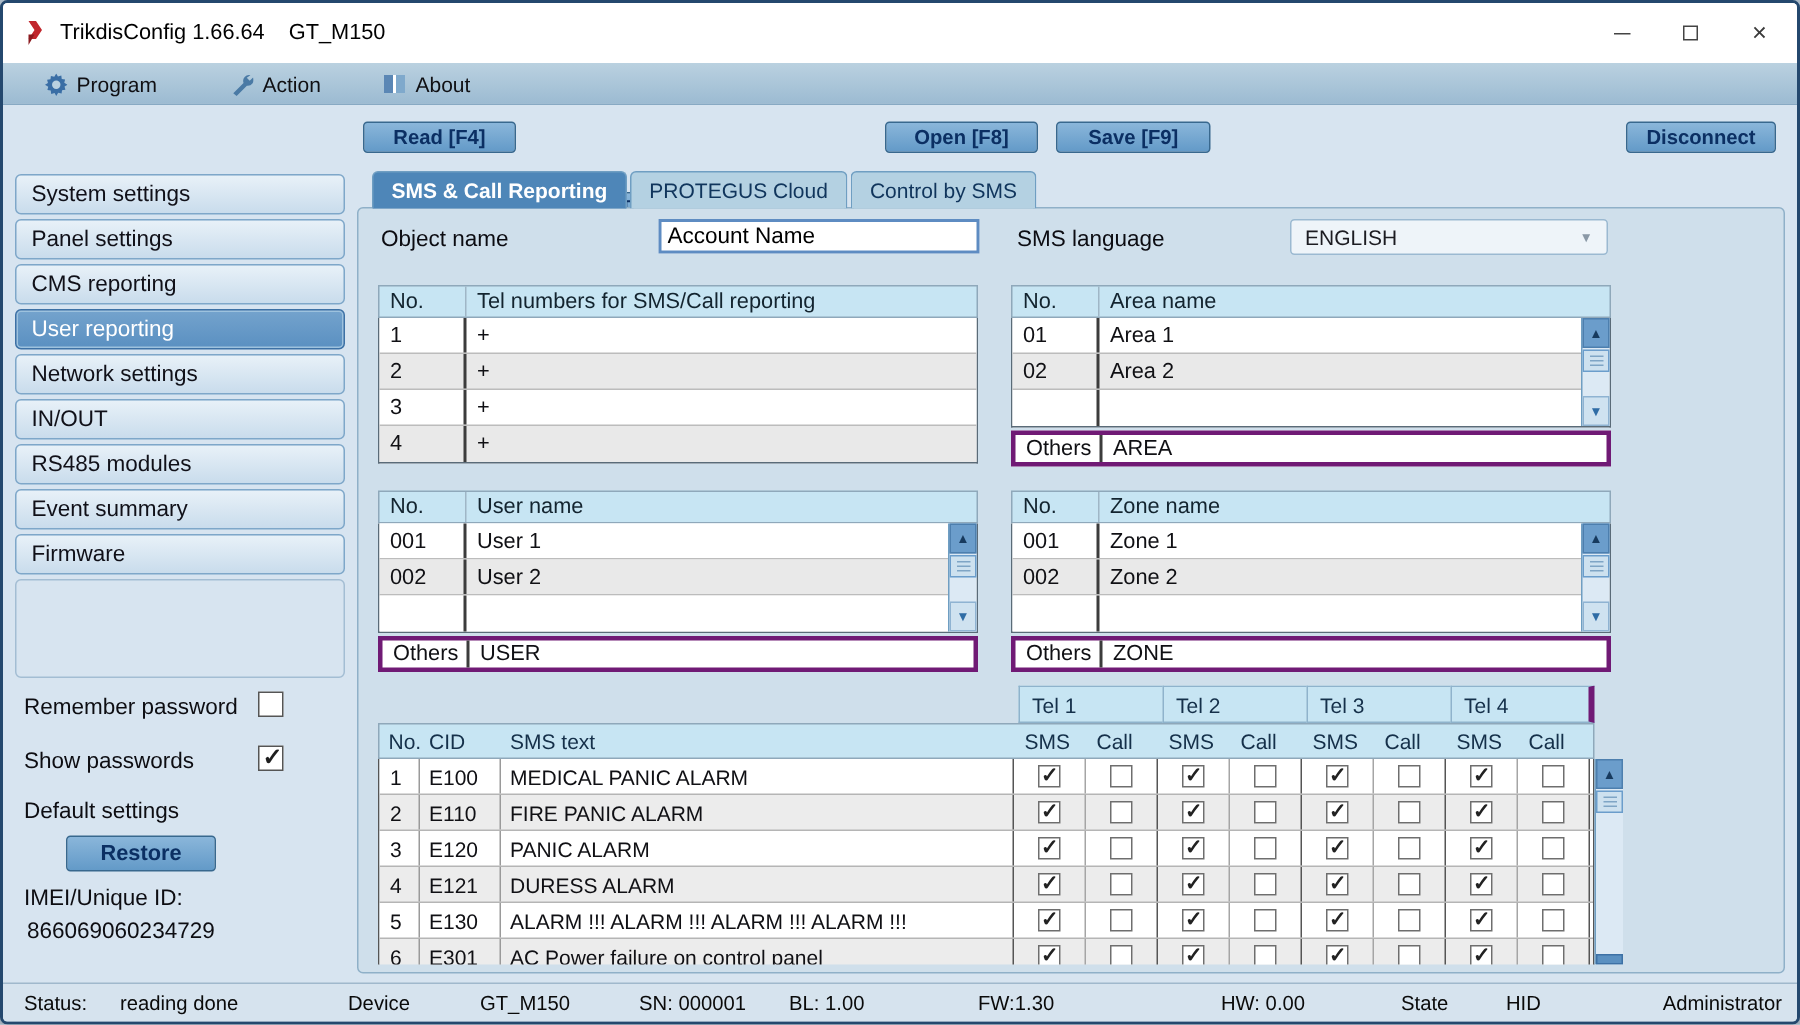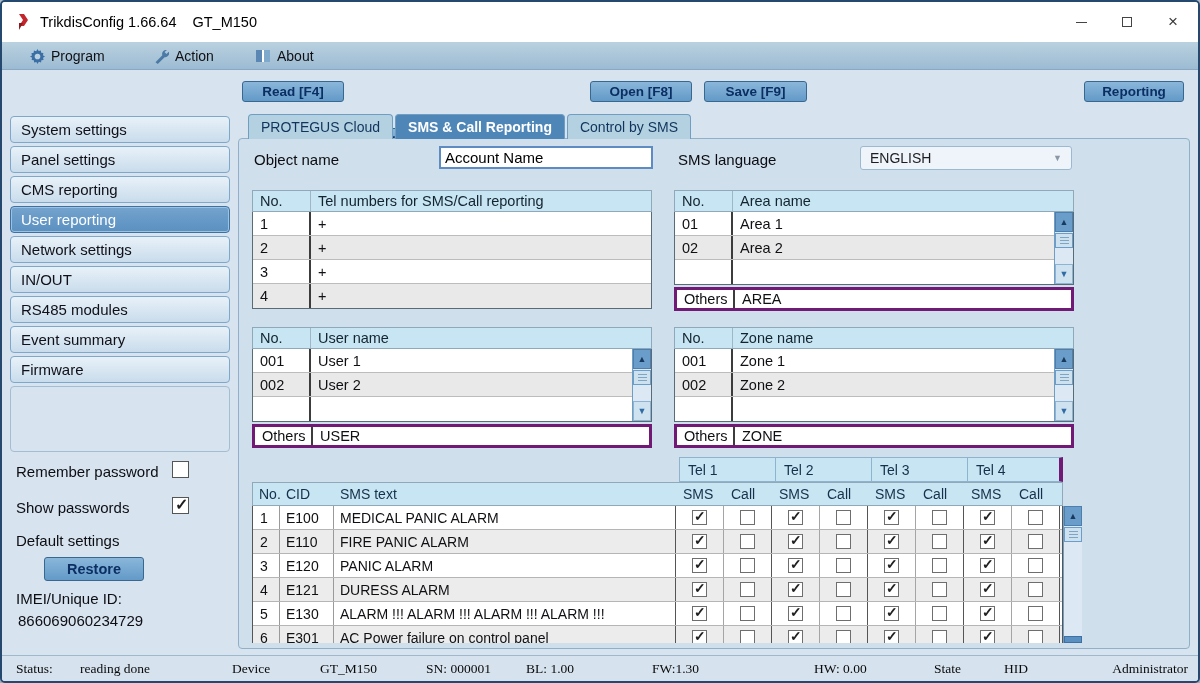--- a/index.html
+++ b/index.html
@@ -107,21 +107,21 @@
   .ev-cid{width:54px;padding-left:6px;border-right:1px solid #9a9a9a;display:flex;align-items:center;}
   .ev-text{width:342px;padding-left:6px;border-right:1px solid #555;display:flex;align-items:center;}
   .ev-cb{width:48px;display:flex;align-items:center;justify-content:center;border-right:1px solid #a5a5a5;}
   .ev-cb.pair{border-right:1px solid #555;}
   .cb{width:15px;height:15px;background:#fff;border:1px solid #6e6e6e;position:relative;cursor:default;}
   .cb.on::after{content:"✓";position:absolute;left:1px;top:-3px;font-size:14px;font-weight:700;color:#222;}
   #ev-sbar{position:absolute;left:811px;top:49px;height:137px;}
   
   .statusbar{position:absolute;left:0;top:653px;width:100%;height:26px;background:#d6e3ee;
              border-top:1px solid #a0b8cc;font-size:13.5px;color:#0a0a0a;}
-  .sb-item{position:absolute;top:0;line-height:25px;white-space:nowrap;font-family:Liberation Serif, serif;}
+  .sb-item{position:absolute;top:0;line-height:25px;white-space:nowrap;}
 </style>
 </head>
 <body>
 
 <div class="window">
 
   <div class="titlebar">
     <span class="logo">
       <svg width="14" height="16" viewBox="0 0 14 16">
           <path fill="#c1272d" d="M3 0h5l4 6-4 6H3l4-6z"></path>
@@ -168,21 +168,21 @@
           </svg>
         </span>
         <span class="ml">About</span>
       </div>
     </div>
 
   <div class="tbtn" id="btn-read">Read [F4]</div>
   <div class="tbtn" id="btn-write">Write [F5]</div>
   <div class="tbtn" id="btn-open">Open [F8]</div>
   <div class="tbtn" id="btn-save">Save [F9]</div>
-  <div class="tbtn" id="btn-disconnect">Reporting</div>
+  <div class="tbtn" id="btn-disconnect">Disconnect</div>
 
   <div id="sidebar">
       <div class="side-btn" style="top: 114px;">System settings</div>
       <div class="side-btn" style="top: 144px;">Panel settings</div>
       <div class="side-btn" style="top: 174px;">CMS reporting</div>
       <div class="side-btn sel" style="top: 204px;">User reporting</div>
       <div class="side-btn" style="top: 234px;">Network settings</div>
       <div class="side-btn" style="top: 264px;">IN/OUT</div>
       <div class="side-btn" style="top: 294px;">RS485 modules</div>
       <div class="side-btn" style="top: 324px;">Event summary</div>
@@ -195,22 +195,22 @@
   <div class="opt-label" id="lbl-show">Show passwords</div>
   <div class="bigcb on" id="cb-show"></div>
   <div class="opt-label" id="lbl-default">Default settings</div>
   <div class="tbtn" id="btn-restore">Restore</div>
   <div class="opt-label" id="lbl-imei">IMEI/Unique ID:</div>
   <div class="opt-label" id="val-imei">866069060234729</div>
 
   <div class="main-panel"></div>
 
   <div class="tabs">
+    <div class="tab active">SMS &amp; Call Reporting</div>
     <div class="tab">PROTEGUS Cloud</div>
-    <div class="tab active">SMS &amp; Call Reporting</div>
     <div class="tab">Control by SMS</div>
   </div>
 
   <div class="form-label" id="lbl-object">Object name</div>
   <input id="input-object" type="text" value="Account Name" style="">
   <div class="form-label" id="lbl-smslang">SMS language</div>
   <div id="dd-language">
     <span>ENGLISH</span>
     <span class="dd-arrow">▼</span>
   </div>

